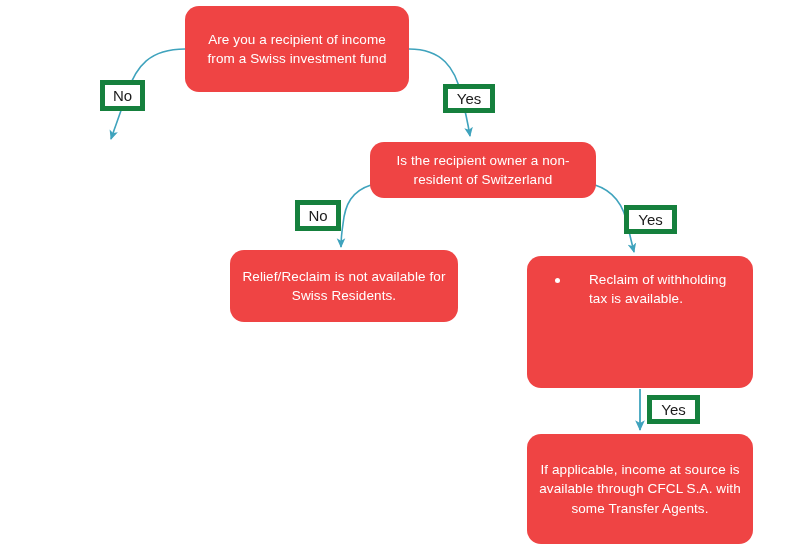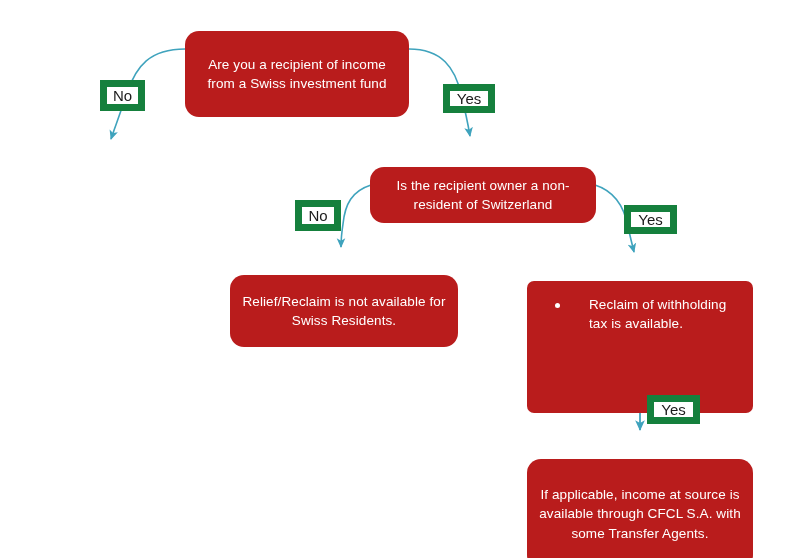--- a/index.html
+++ b/index.html
@@ -22,38 +22,36 @@
     position: absolute;
     left: 0;
     top: 0;
     width: 803px;
     height: 558px;
     pointer-events: none;
   }
   .node {
     position: absolute;
     box-sizing: border-box;
-    background: #b91c1c;
+    background: #ef4444;
     border-radius: 14px;
     color: #ffffff;
     display: flex;
     align-items: center;
     justify-content: center;
     text-align: center;
     font-size: 13.5px;
     line-height: 1.42;
     padding: 6px 12px;
     letter-spacing: 0.1px;
-    margin-top: 25px;
   }
   .node.bullets {
     display: block;
     text-align: left;
     padding: 14px 14px 14px 10px;
-    border-radius: 7px;
   }
   .node.bullets ul {
     margin: 0;
     padding: 0;
     list-style: none;
   }
   .node.bullets li {
     position: relative;
     margin: 0 0 16px 0;
     padding-left: 52px;
@@ -69,21 +67,21 @@
     top: 0.58em;
     width: 5px;
     height: 5px;
     border-radius: 50%;
     background: #ffffff;
   }
   .edge-label {
     position: absolute;
     box-sizing: border-box;
     background: #ffffff;
-    border: 7px solid #15803d;
+    border: 5px solid #15803d;
     color: #1a1a1a;
     font-size: 15px;
     line-height: 1;
     display: flex;
     align-items: center;
     justify-content: center;
     padding: 0 4px;
   }
 </style>
 </head>

